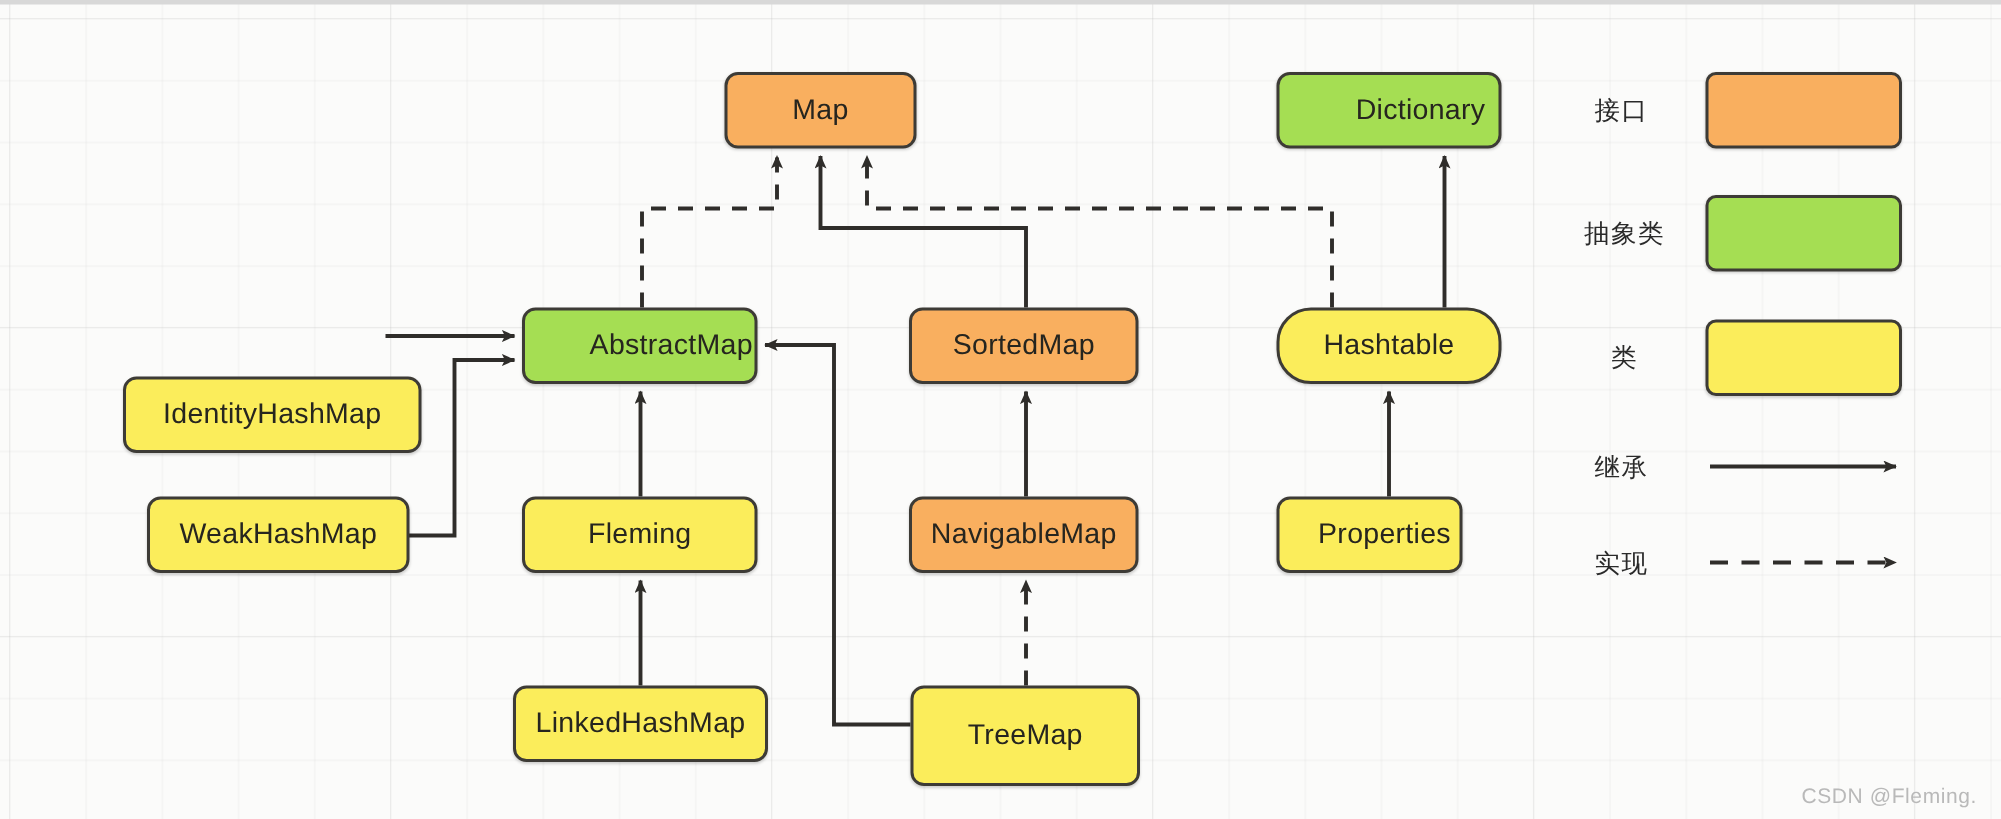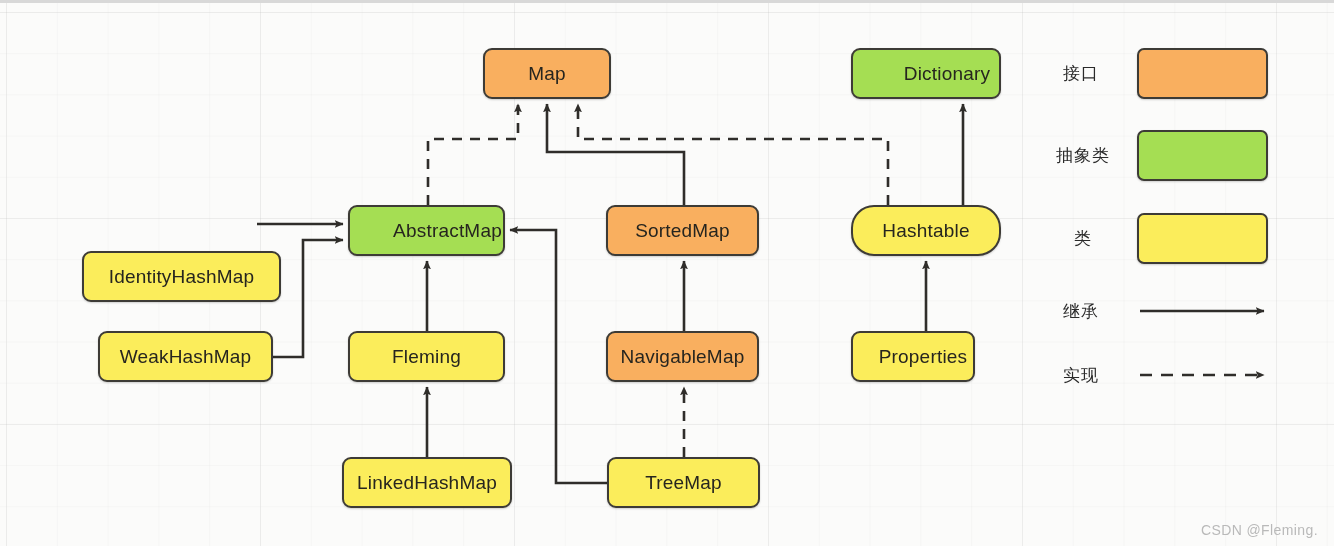--- a/index.html
+++ b/index.html
@@ -162,21 +162,21 @@
   </div>
 
   <div class="node n-class" style="left:851px;top:331px;width:124px;height:51px;padding-left:20px;">
     <span>Properties</span>
   </div>
 
   <div class="node n-class" style="left:342px;top:457px;width:170px;height:51px;">
     <span>LinkedHashMap</span>
   </div>
 
-  <div class="node n-class" style="left:607px;top:457px;width:153px;height:51px;justify-content:center;">
+  <div class="node n-class" style="left:607px;top:457px;width:153px;height:67px;justify-content:center;">
     <span>TreeMap</span>
   </div>
 
   <div class="legend-label" style="left:1063px;top:62px;">接口</div>
   <div class="legend-swatch" style="left:1137px;top:48px;width:131px;height:51px;background:#f9af5f;"></div>
 
   <div class="legend-label" style="left:1056px;top:144px;">抽象类</div>
   <div class="legend-swatch" style="left:1137px;top:130px;width:131px;height:51px;background:#a5de53;"></div>
 
   <div class="legend-label" style="left:1074px;top:227px;">类</div>

